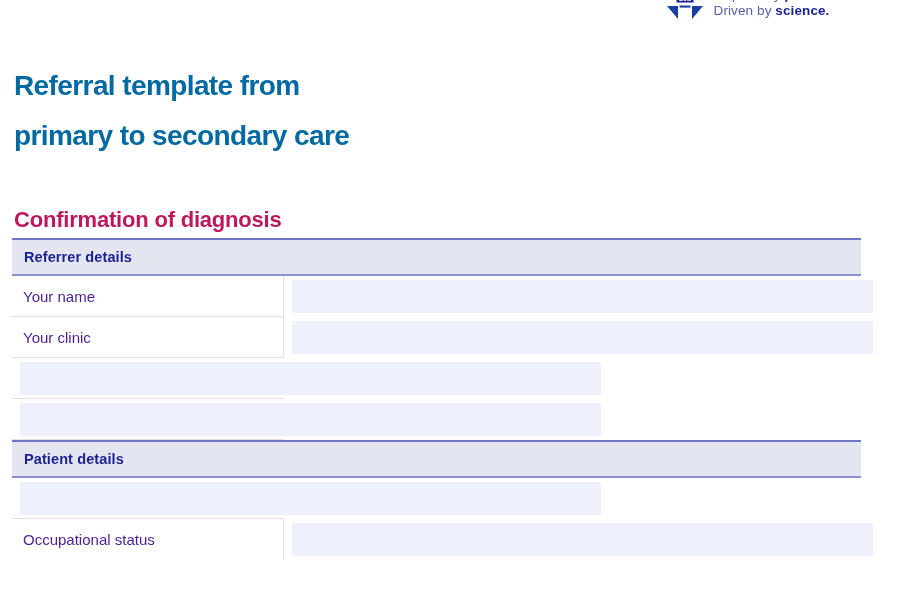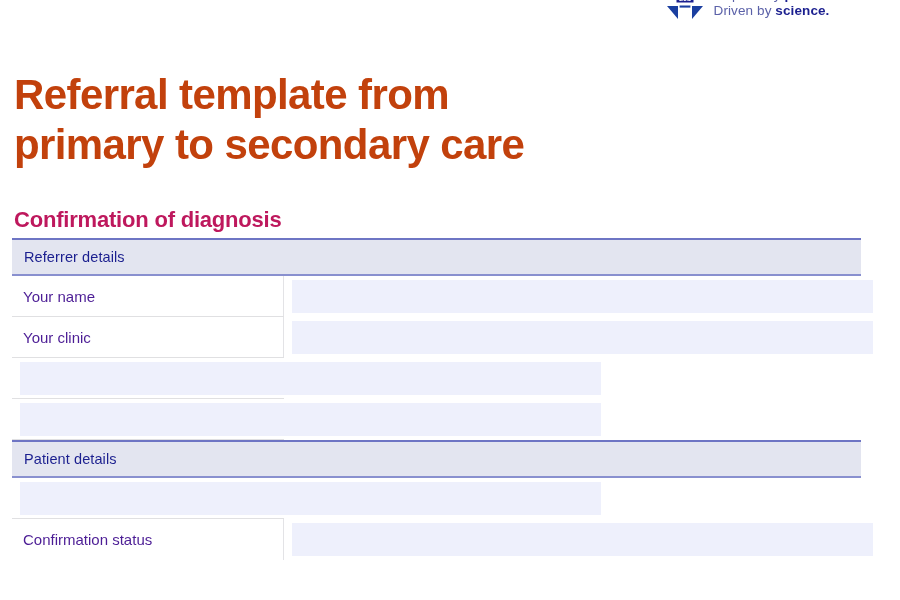--- a/index.html
+++ b/index.html
@@ -51,24 +51,24 @@
   }
   .tagline-line .light { font-weight: 400; color: #5b61a8; }
   .tagline-line .bold  { font-weight: 700; color: #1b1f8f; }
 
   
   .title {
     position: absolute;
     left: 14px;
     top: 42px;
     width: 680px;
-    font-size: 42px;
+    font-size: 28px;
     line-height: 50px;
     font-weight: 700;
-    color: #c2410c;
+    color: #0369a1;
     letter-spacing: -0.6px;
   }
   .title .tline { display: block; }
 
   
   .subtitle {
     position: absolute;
     left: 14px;
     top: 189px;
     font-size: 22px;
@@ -90,21 +90,21 @@
     border-top: 2px solid #6e75c4;
     border-bottom: 2px solid #8990cf;
     height: 38px;
     display: flex;
     align-items: center;
     padding-left: 12px;
     box-sizing: border-box;
   }
   .section-band-label {
     font-size: 14.5px;
-    font-weight: 400;
+    font-weight: 700;
     color: #1b1f8f;
     letter-spacing: 0.1px;
   }
 
   .field-row {
     display: flex;
     align-items: stretch;
     height: 41px;
     position: relative;
   }
@@ -218,20 +218,20 @@
       </div>
       <div class="section-band">
         <span class="section-band-label">Patient details</span>
       </div>
       <div class="field-row">
         <div class="field-input-cell">
           <input type="text" class="field-input" placeholder="" style="">
         </div>
       </div>
       <div class="field-row">
-        <div class="field-label">Confirmation status</div>
+        <div class="field-label">Occupational status</div>
         <div class="field-input-cell">
           <input type="text" class="field-input" placeholder="" style="">
         </div>
       </div>
     </div>
 
 </div>
 
 </body></html>

